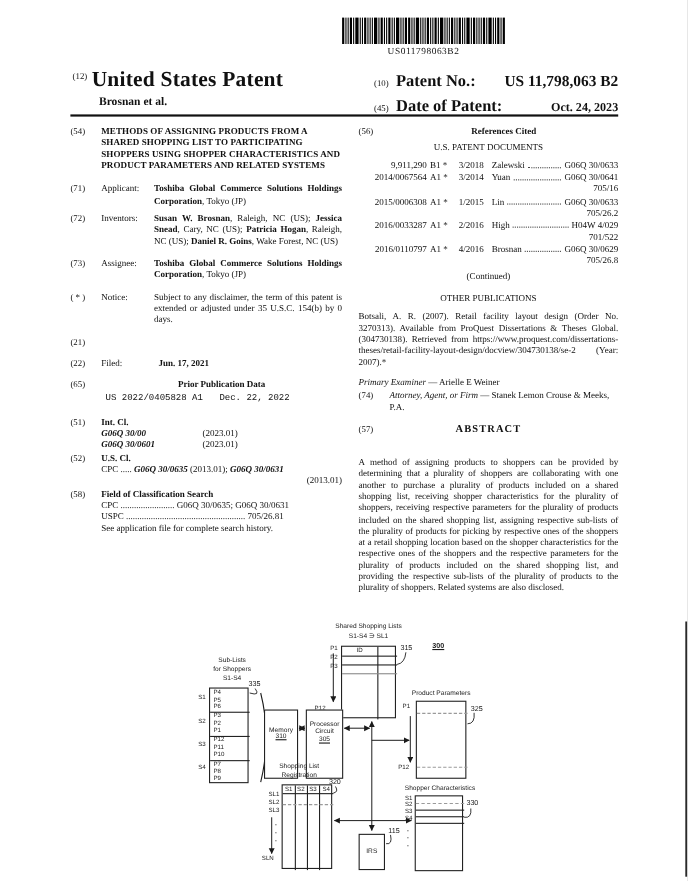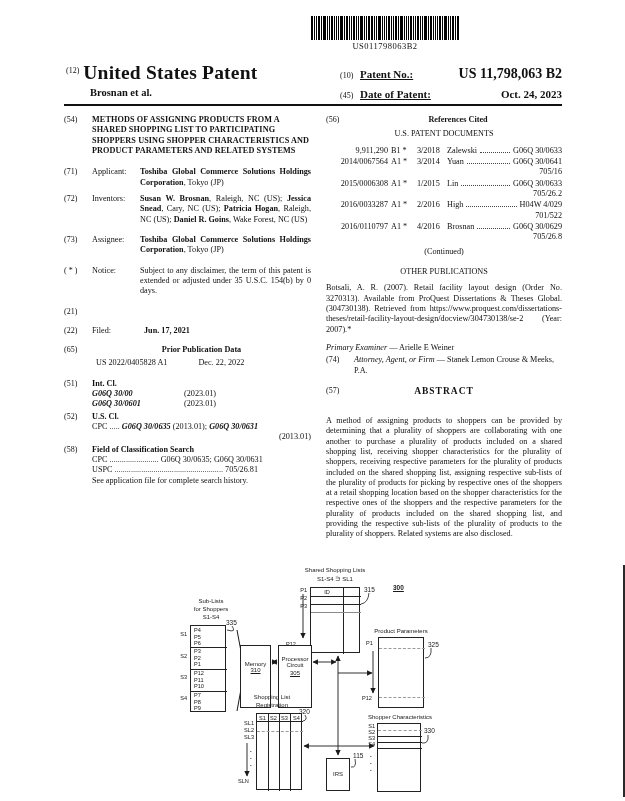--- a/index.html
+++ b/index.html
@@ -12,40 +12,40 @@
   .barcode .bar{background:#000;margin-right:1px;}
   .barcode-text{font-size:8.5px;margin-top:1px;letter-spacing:0.5px;}
   
   .hdr-left{position:absolute;left:66px;top:62px;width:260px;}
   .hdr-num{font-size:8px;vertical-align:6px;}
   .hdr-title{font-size:19.5px;font-weight:bold;letter-spacing:0.2px;}
   .hdr-inventor{font-size:10.5px;font-weight:bold;margin:3px 0 0 24px;}
   .hdr-right{position:absolute;left:340px;top:66px;width:222px;font-weight:bold;}
   .hdr-row{display:flex;align-items:baseline;margin-bottom:6px;}
   .hdr-row .n{font-size:8px;font-weight:normal;width:20px;}
-  .hdr-row .lbl{font-size:11px;text-decoration:underline;}
+  .hdr-row .lbl{font-size:15px;}
   .hdr-row .val{margin-left:auto;font-size:11px;}
   .hdr-row .val.big{font-size:14px;}
   .rule{position:absolute;left:64px;top:104px;width:498px;height:2px;background:#111;}
   
   .cols{position:absolute;left:64px;top:115px;width:498px;display:flex;gap:15px;}
   .colL{width:247px;font-size:8.2px;line-height:1.26;}
   .colR{width:236px;font-size:8.2px;line-height:1.26;}
   .blk{display:flex;margin-bottom:8px;}
   .ncol{width:28px;flex:none;font-size:8px;}
   .bcontent{flex:1;}
   .title54{font-weight:bold;text-align:left;letter-spacing:0.1px;}
   .lblrow{display:flex;}
   .lblrow .lbl{width:48px;flex:none;}
   .lblrow .rich{flex:1;text-align:justify;}
   .kv{display:flex;}
   .kv .lbl{width:52px;flex:none;}
   .kv .val{font-weight:bold;}
   .center-b{font-weight:bold;text-align:center;}
-  .pubrow{display:flex;gap:31px;margin-top:3px;padding-left:4px;}
+  .pubrow{display:flex;gap:15px;margin-top:3px;padding-left:4px;font-family:Liberation Mono, monospace;}
   .clsrow{display:flex;}
   .clsrow .c1{width:92px;flex:none;font-weight:bold;font-style:italic;}
   .rightline{text-align:right;}
   .just{text-align:justify;}
   
   .refhead{text-align:center;margin:4px 0 6px;}
   .cit{margin-bottom:1px;}
   .cit-l1{display:flex;align-items:baseline;white-space:nowrap;}
   .c-num{width:62px;text-align:right;flex:none;}
   .c-kind{width:26px;text-align:left;flex:none;margin-left:3px;}

